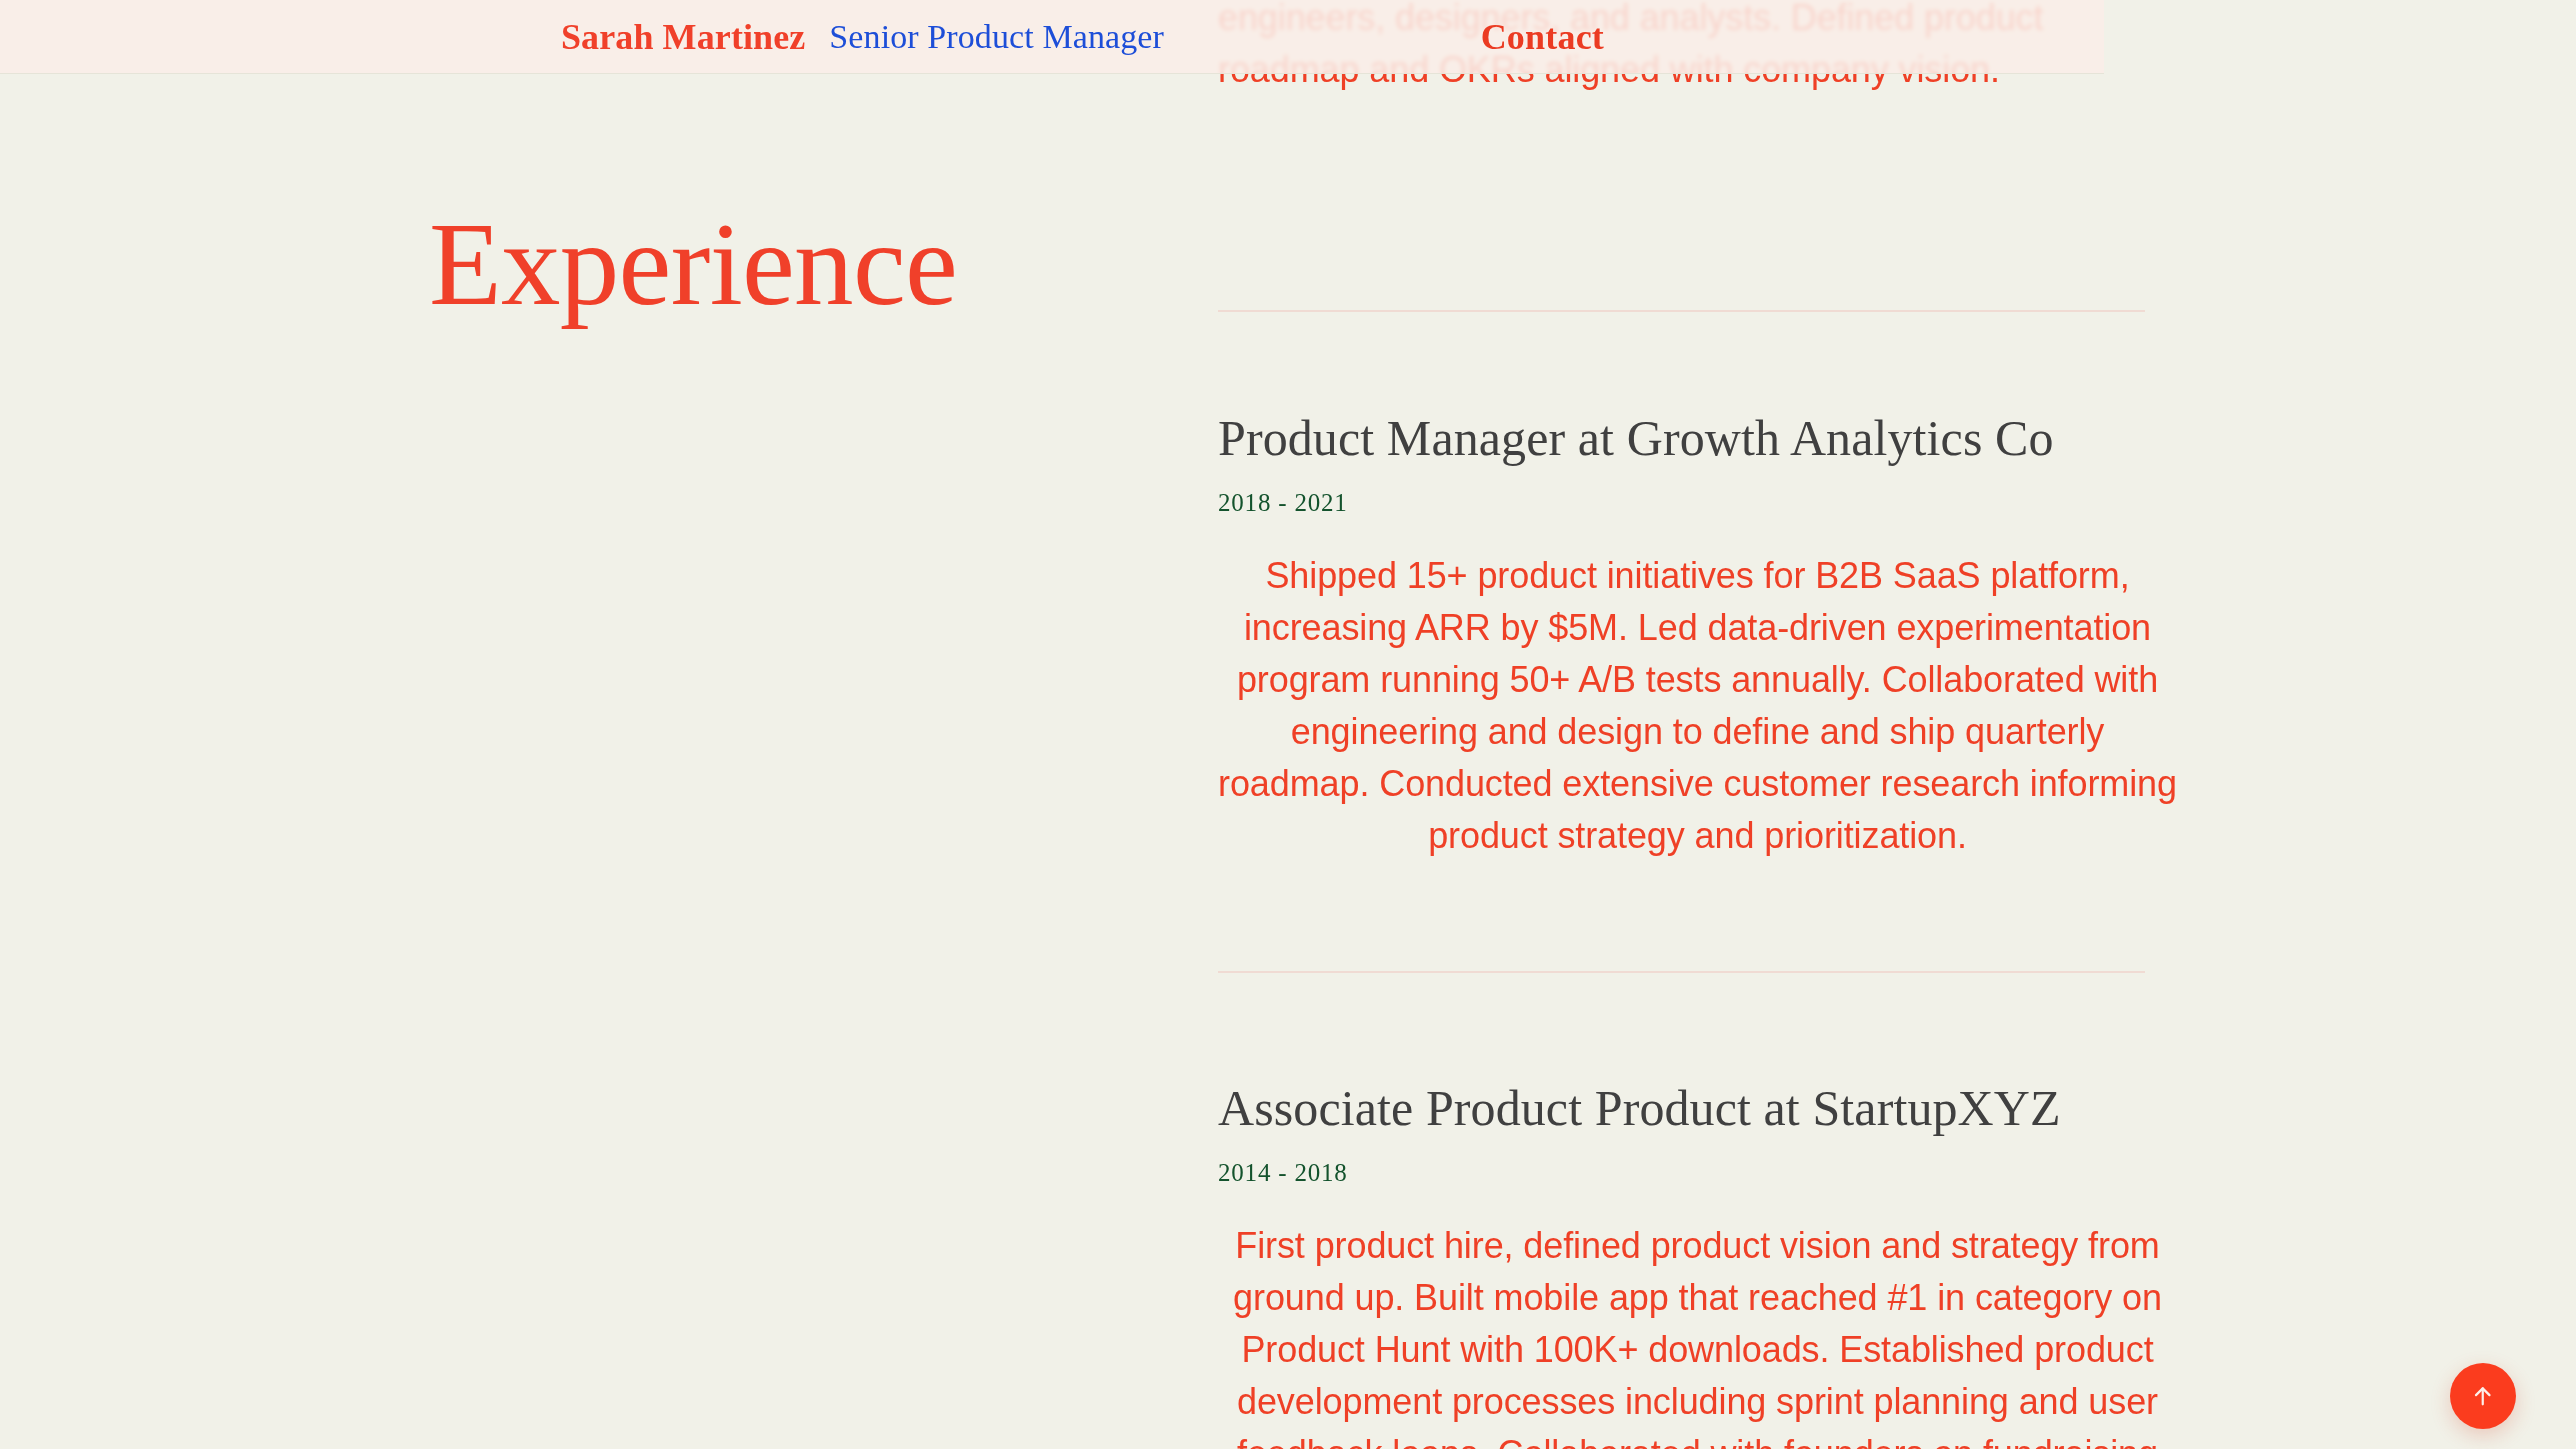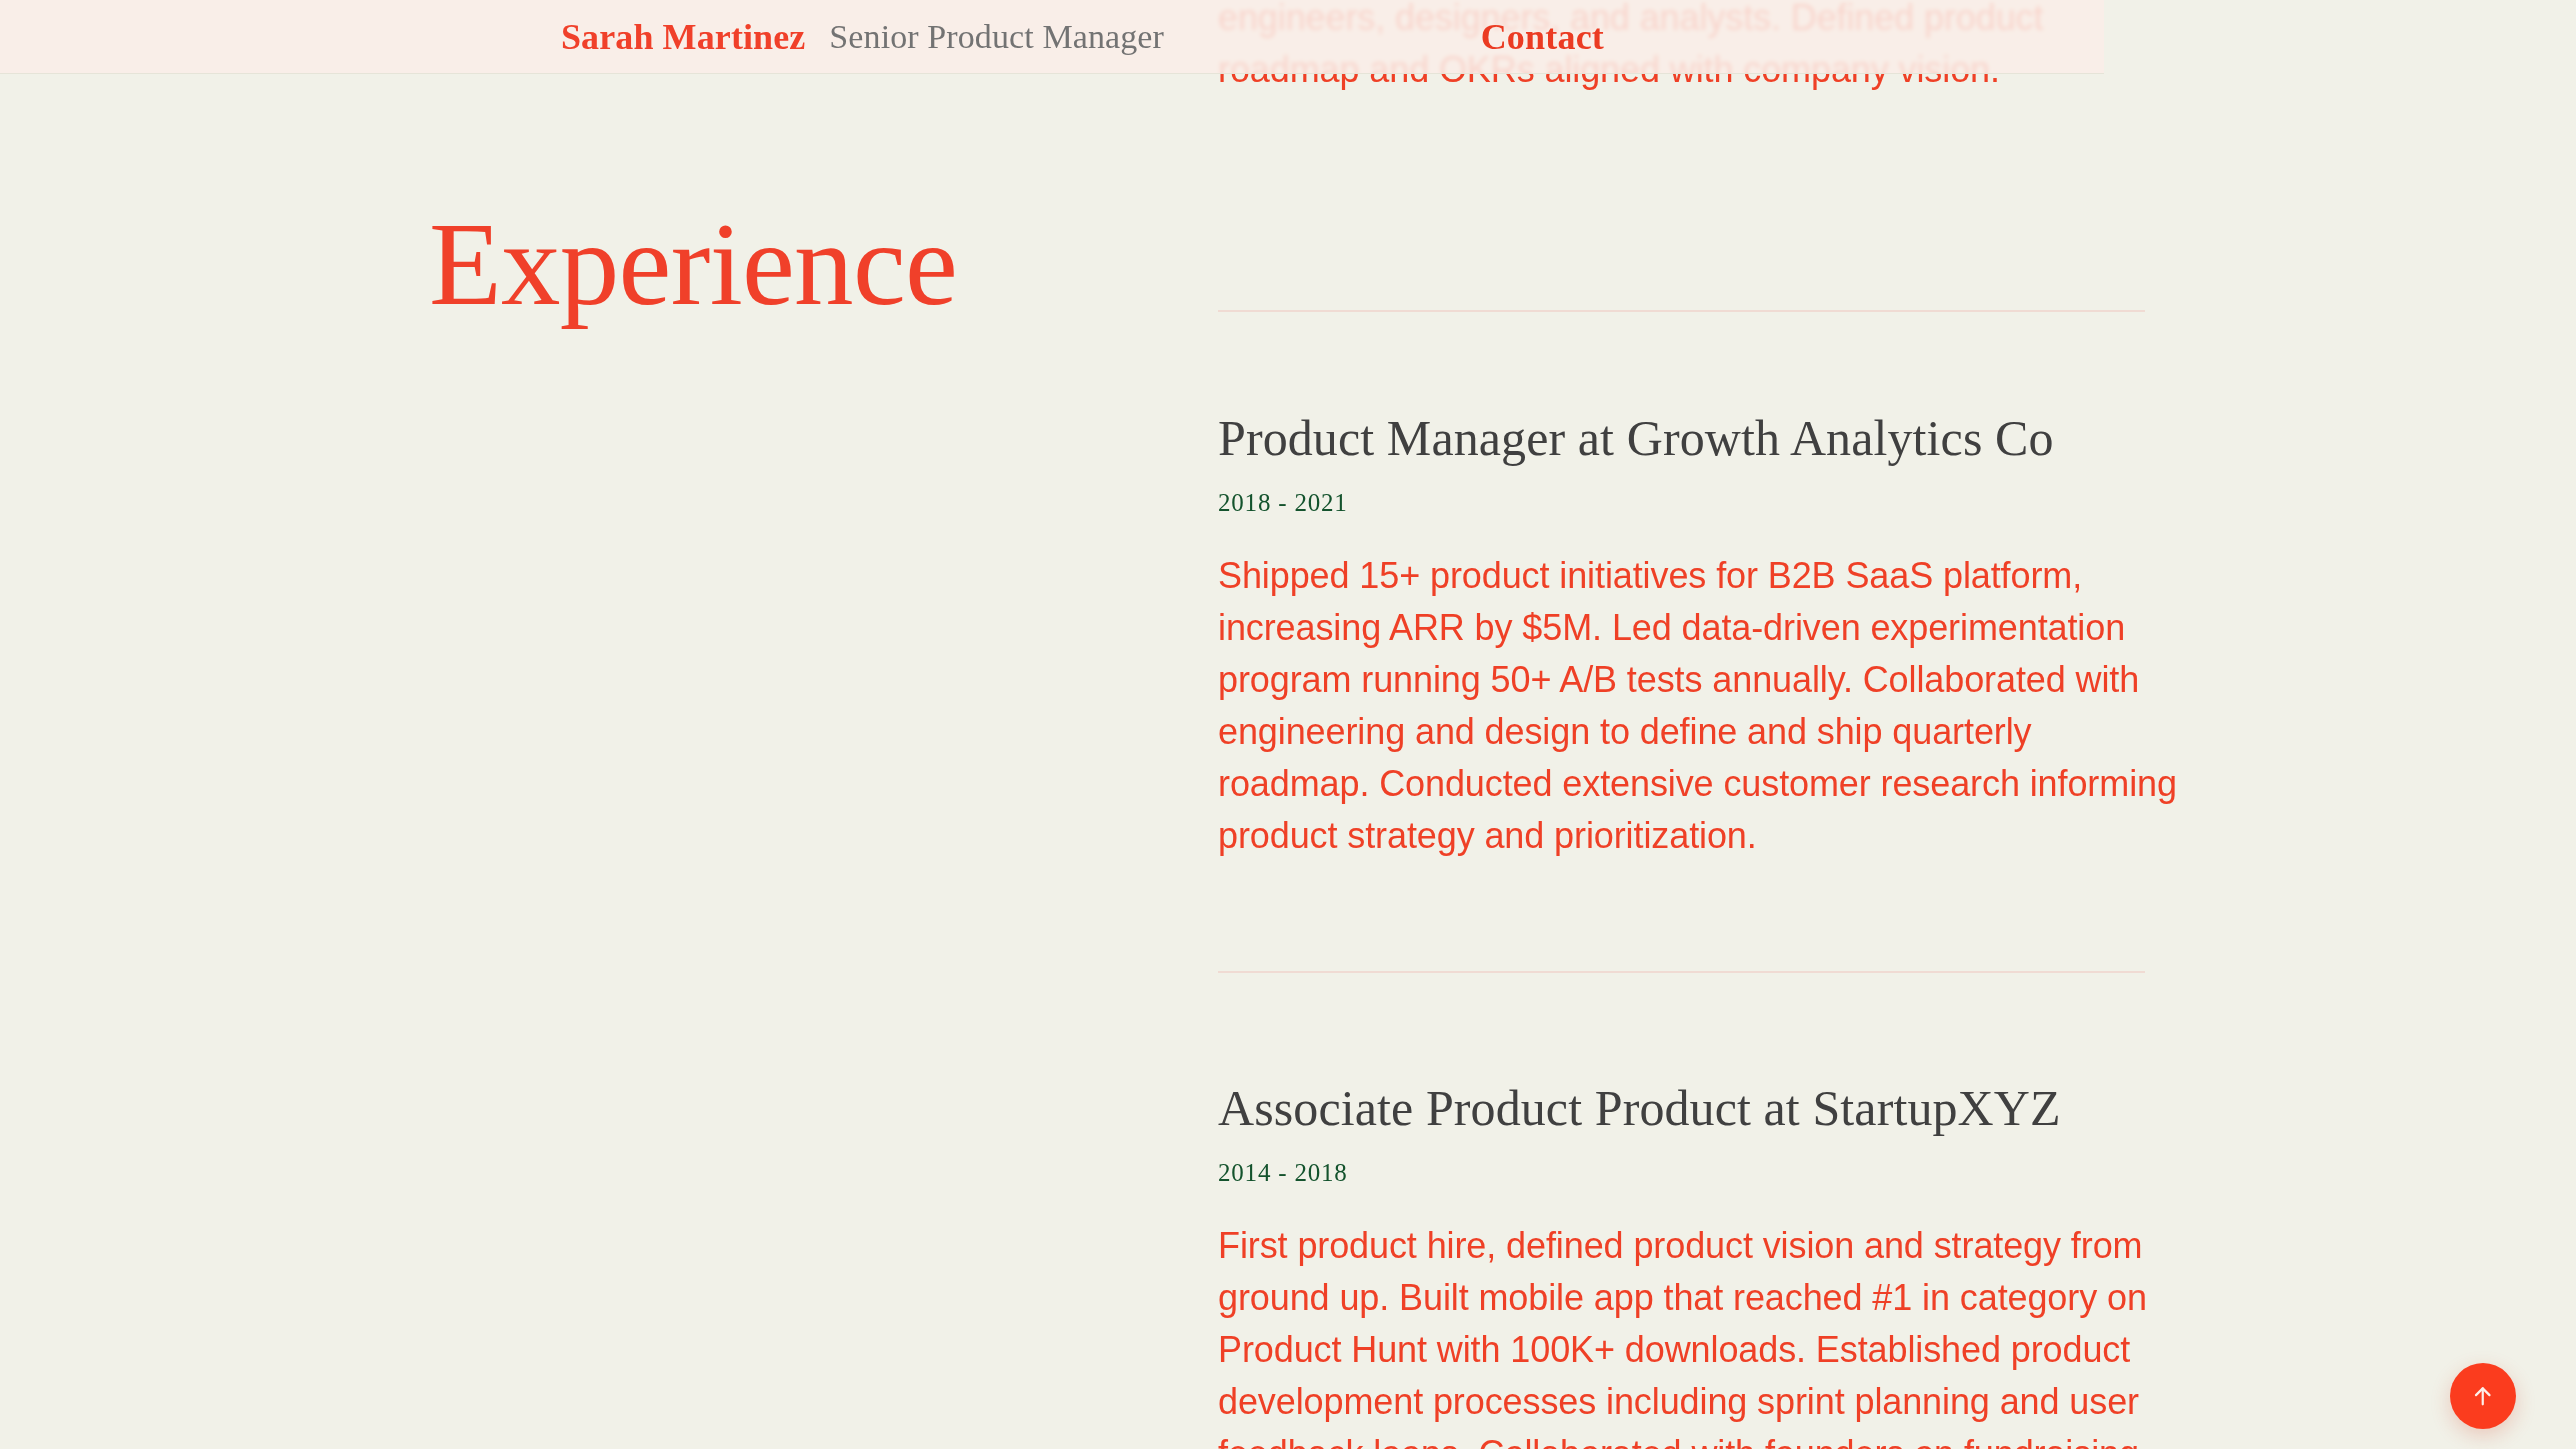--- a/index.html
+++ b/index.html
@@ -54,21 +54,21 @@
     font-family:"Liberation Serif", serif;
     font-size:36px;
     font-weight:700;
     color:#f0402a;
     letter-spacing:0.1px;
   }
   .brand-role {
     font-family:"Liberation Serif", serif;
     font-size:34px;
     font-weight:400;
-    color:#737373;
+    color:#1d4ed8;
     letter-spacing:0.1px;
   }
   .nav-contact {
     position:absolute;
     right:500px;
     top:0;
     height:74px;
     display:flex;
     align-items:center;
     font-family:"Liberation Serif", serif;
@@ -135,20 +135,21 @@
     letter-spacing:0.8px;
     margin-top:21.5px;
   }
   .entry-body {
     font-family:"Liberation Sans", sans-serif;
     font-size:36px;
     line-height:52px;
     color:#ef4026;
     margin-top:32px;
     letter-spacing:-0.1px;
+    text-align:center;
   }
 
   .divider {
     position:absolute;
     left:0;
     width:927px;
     height:2px;
     background:#f0dbd3;
   }
 

